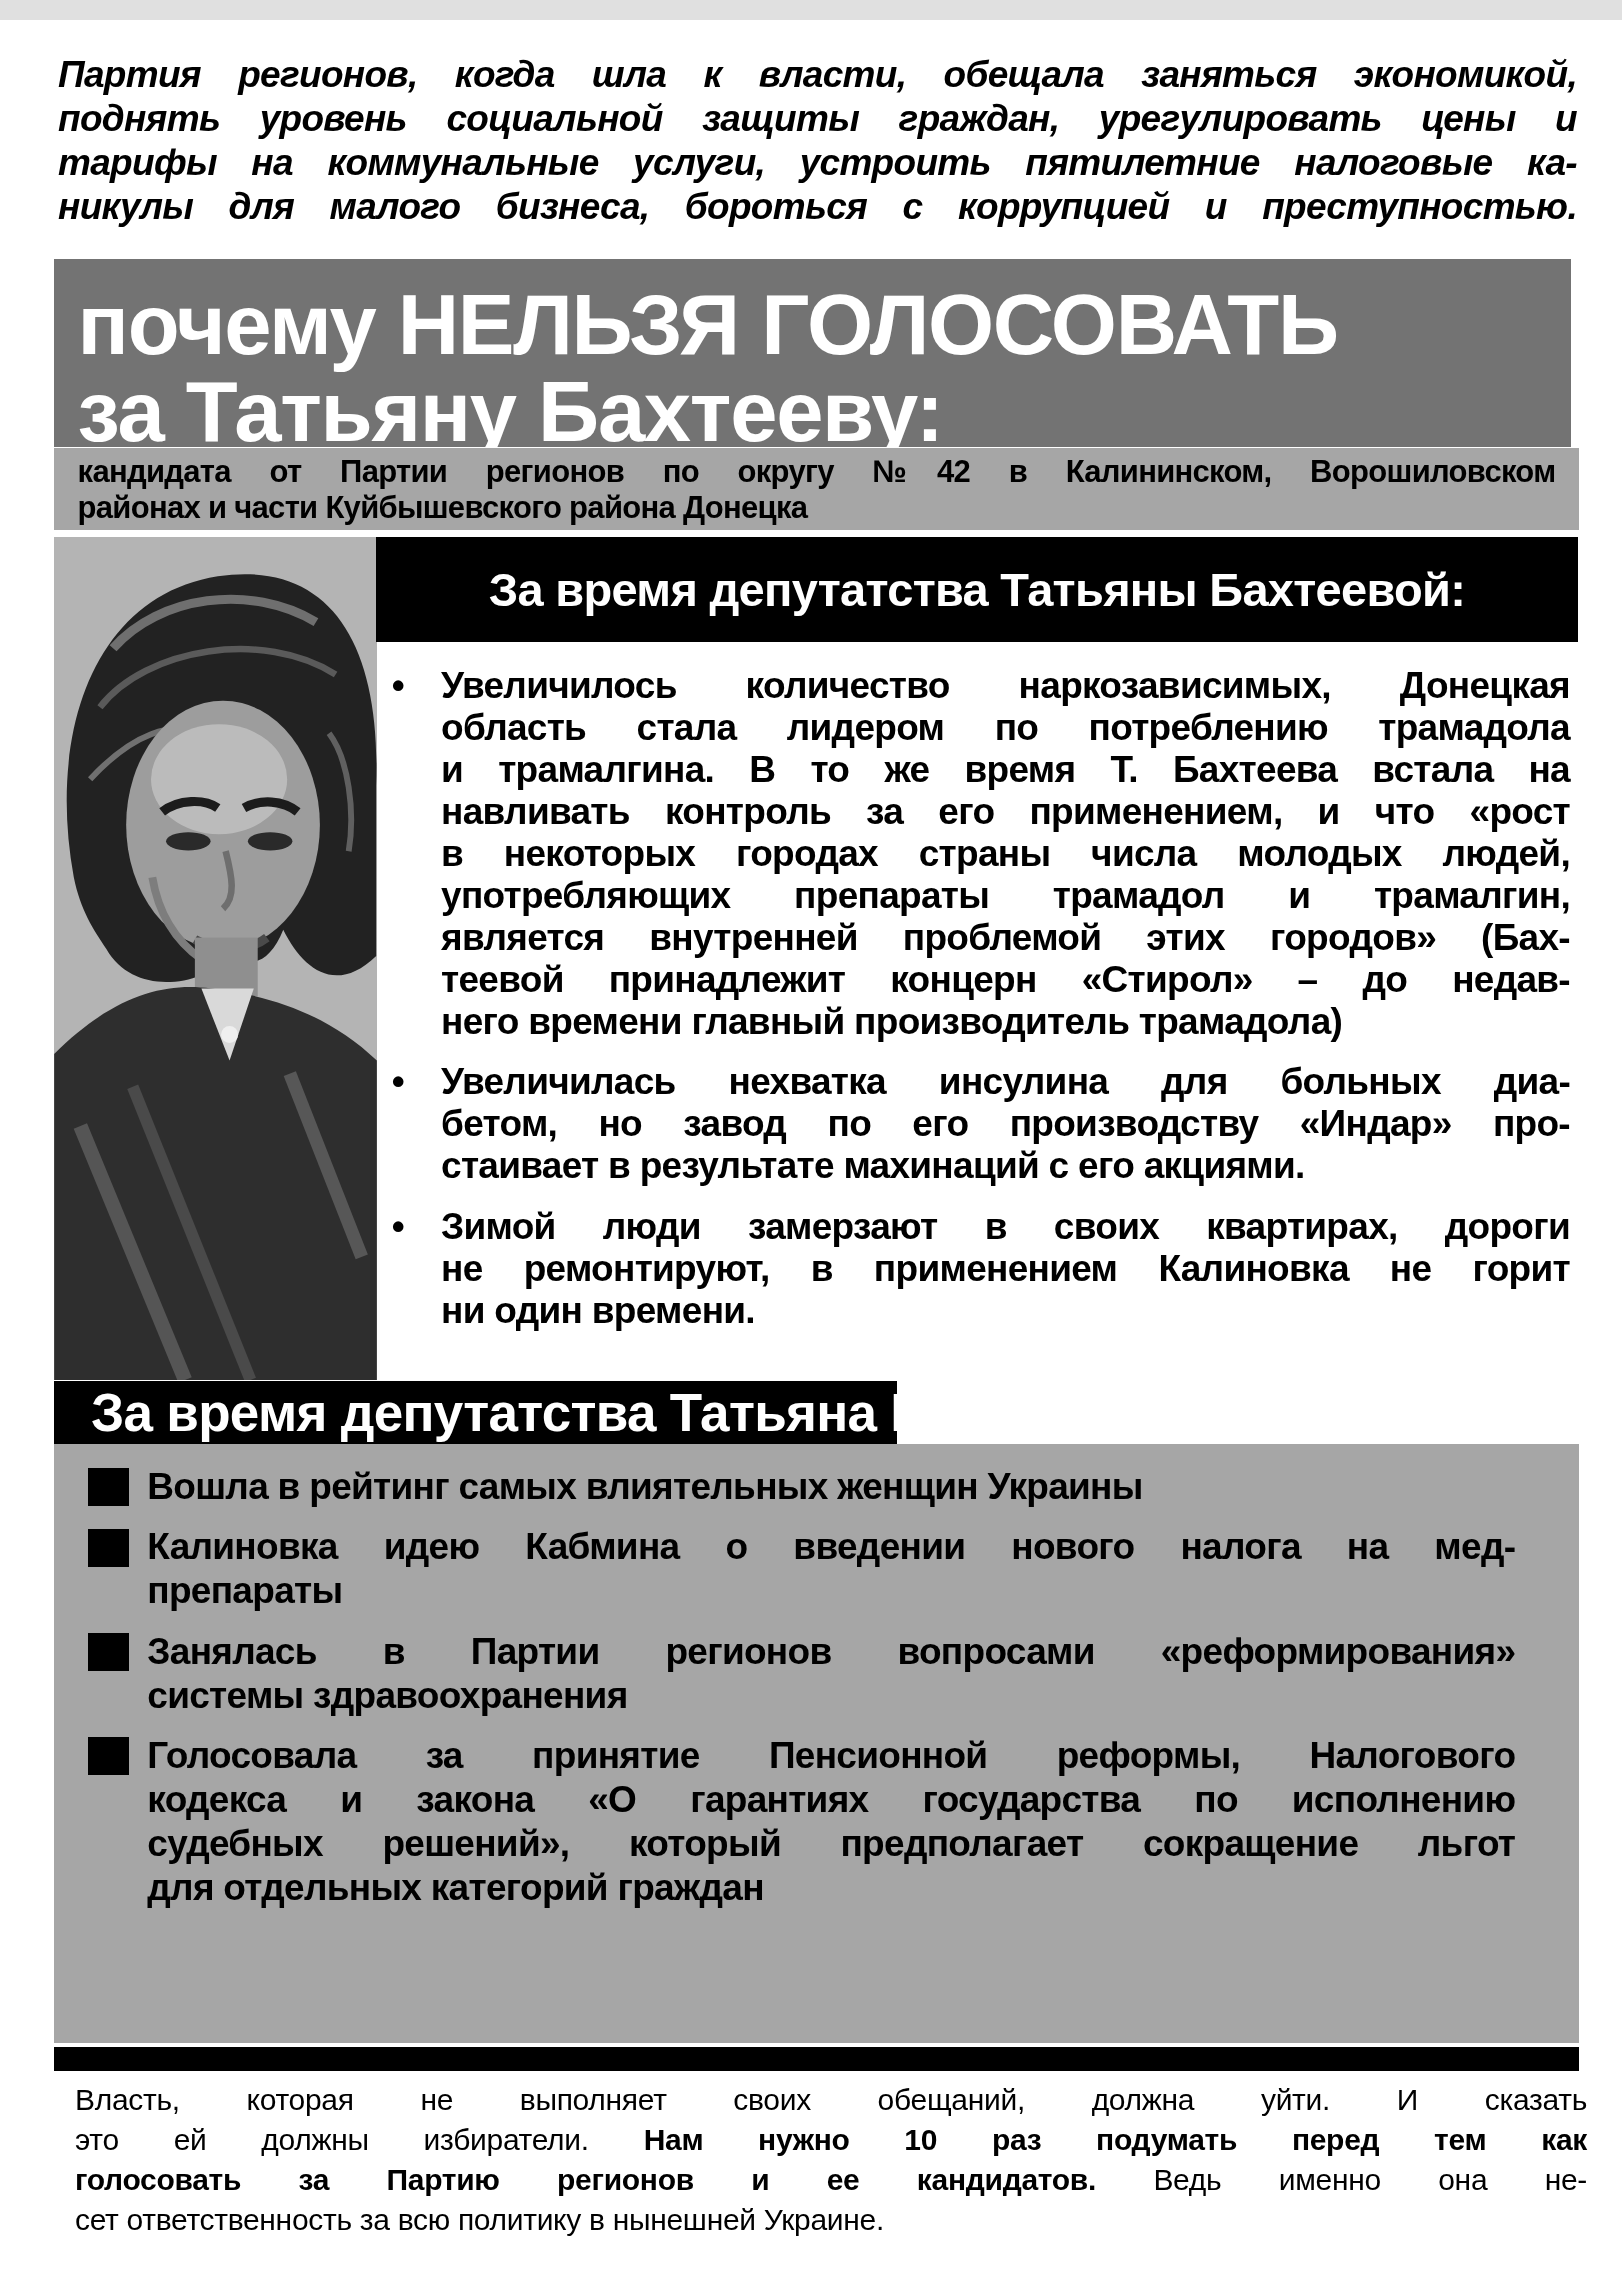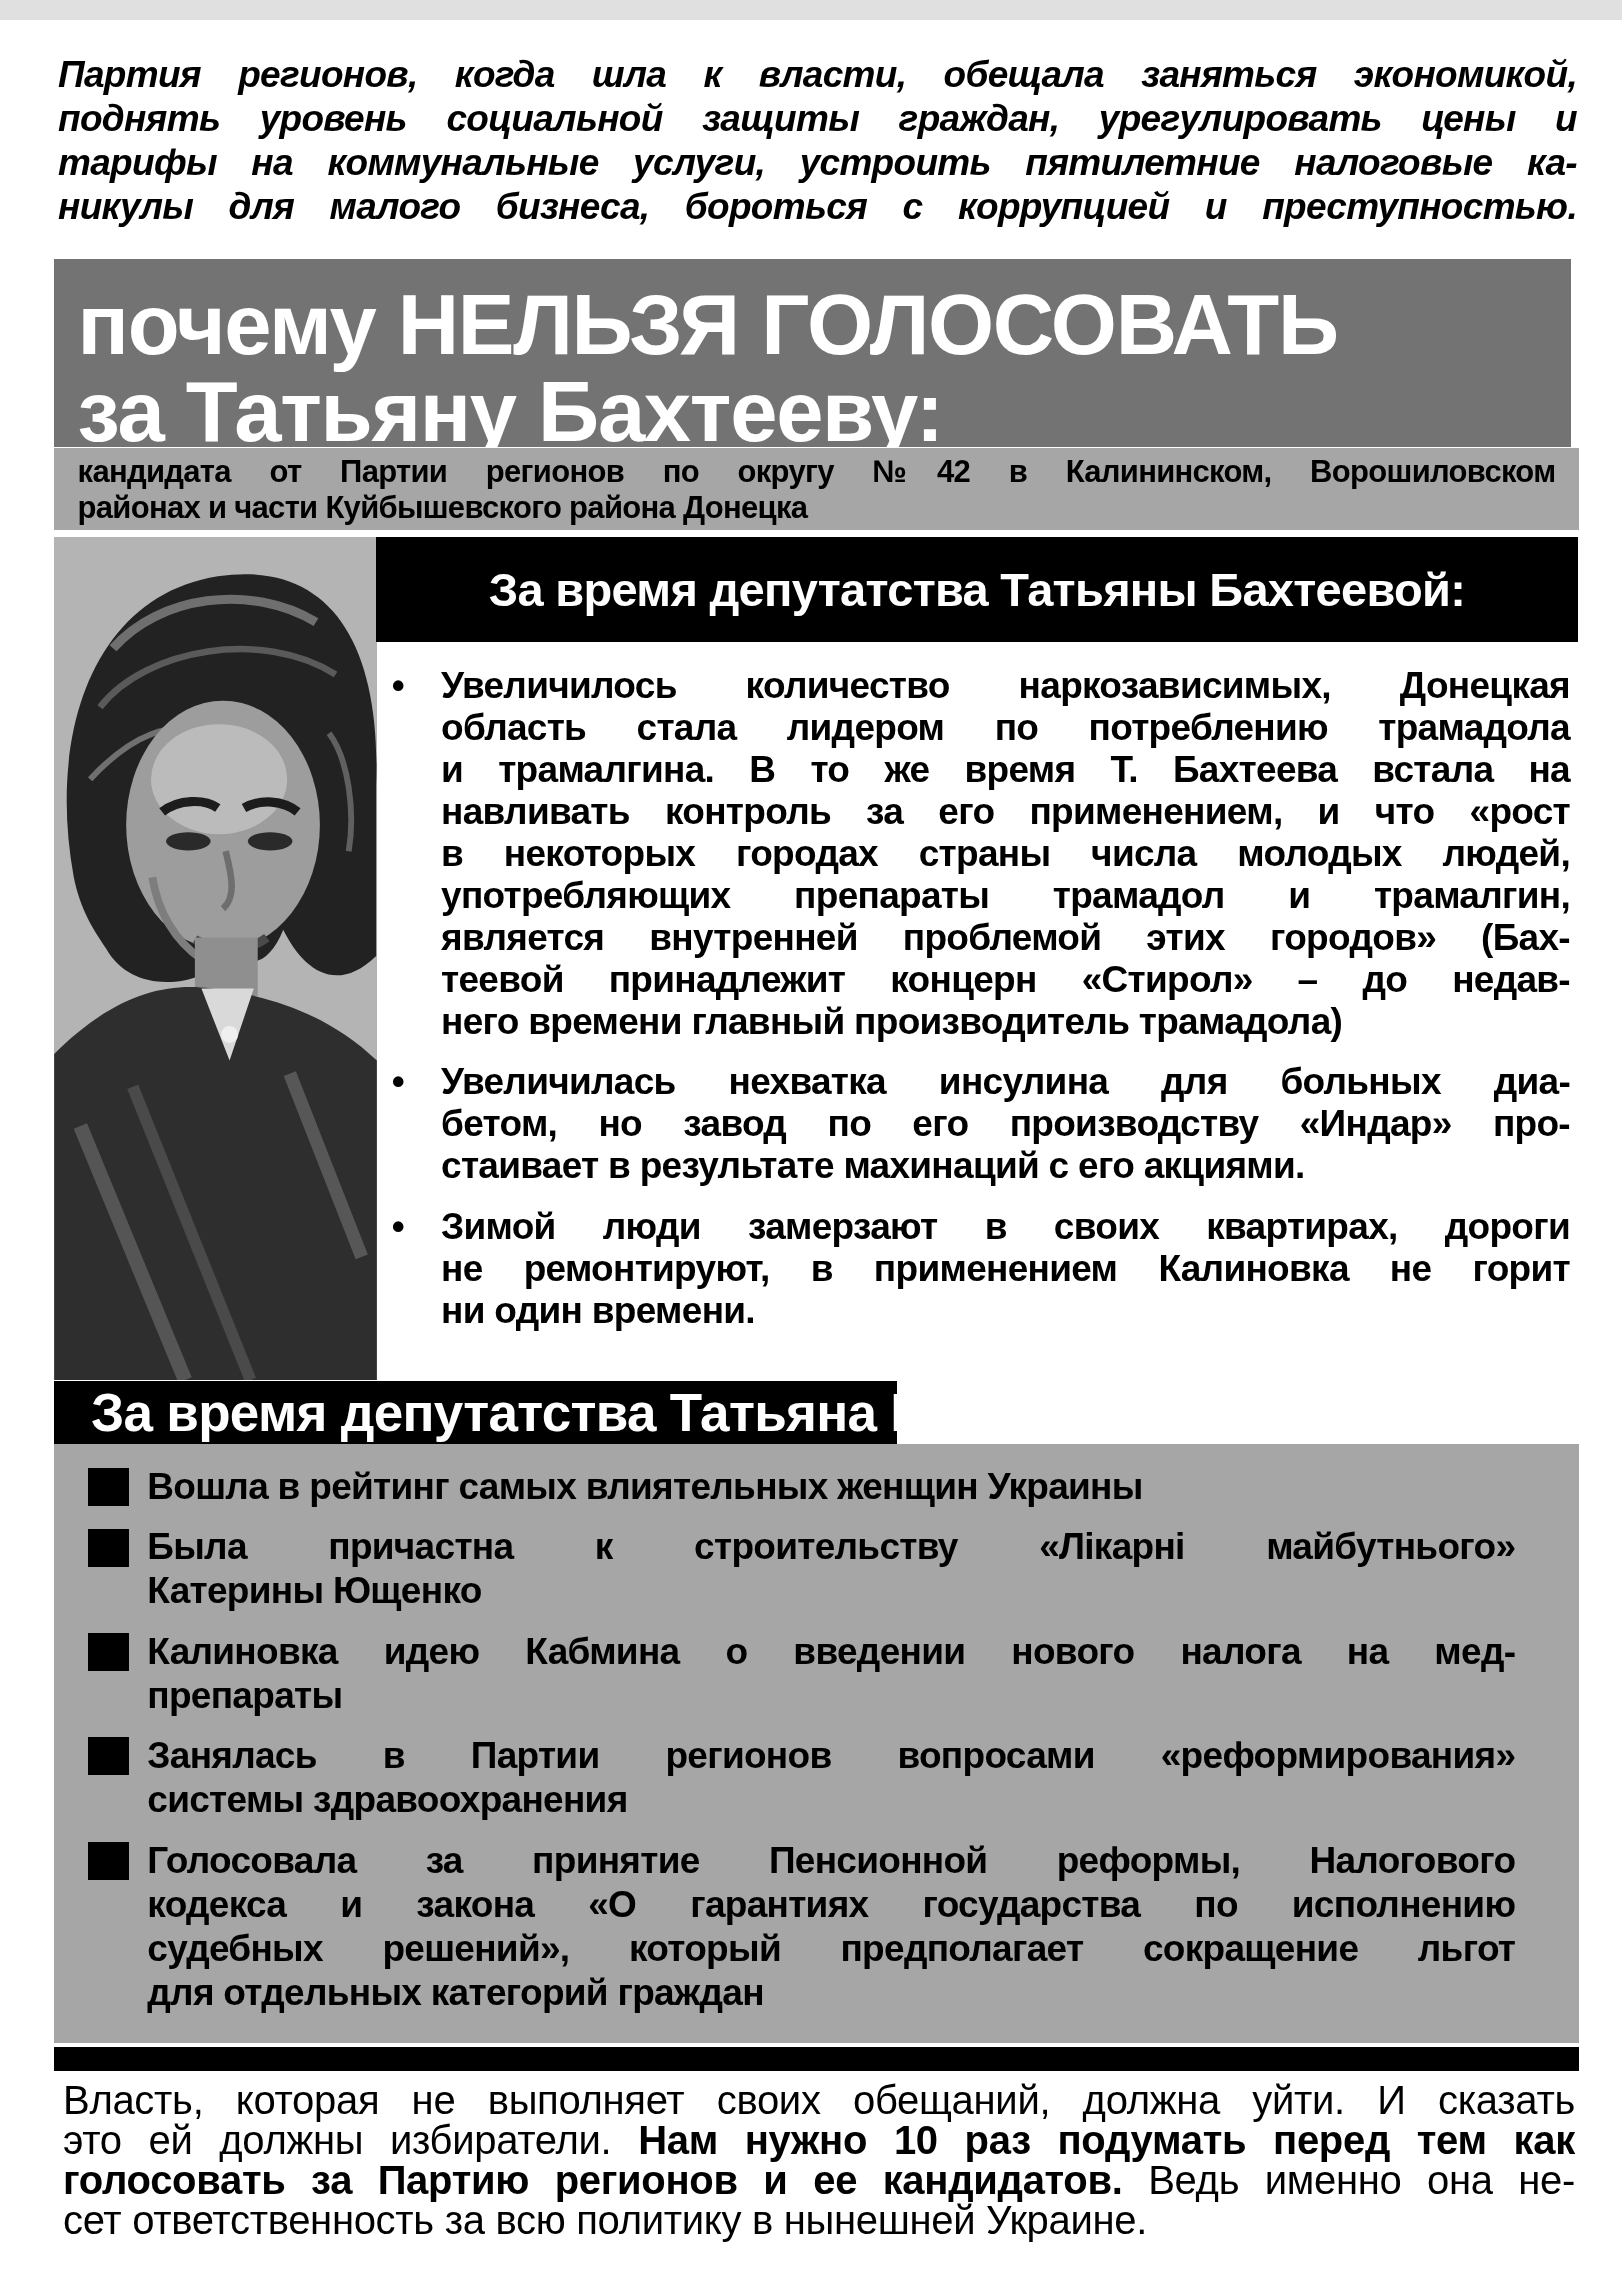--- a/index.html
+++ b/index.html
@@ -99,22 +99,22 @@
   }
 
   
   .rule{
     position:absolute;left:54px;top:2027px;width:1525px;height:23.6px;
     background:#000;
   }
 
   
   .footer{
-    position:absolute;left:63px;top:2060px;width:1512px;
-    font-size:40px;line-height:40px;letter-spacing:-0.3px;
+    position:absolute;left:75px;top:2060px;width:1512px;
+    font-size:30px;line-height:40px;letter-spacing:-0.3px;
   }
 </style>
 </head>
 <body>
 
 <div class="page">
 
   <div class="intro">
       <div class="ln j"><span>Партия регионов, когда шла к власти, обещала заняться экономикой,</span></div>
       <div class="ln j"><span>поднять уровень социальной защиты граждан, урегулировать цены и</span></div>
@@ -208,27 +208,20 @@
   <div class="graybox" id="item-list">
       <div class="item-row">
         <div class="item-sq"></div>
         <div class="item-text">
           <div class="ln"><span>Вошла в рейтинг самых влиятельных женщин Украины</span></div>
         </div>
       </div>
       <div class="item-row">
         <div class="item-sq"></div>
         <div class="item-text">
-          <div class="ln j"><span>Была причастна к строительству «Лікарні майбутнього»</span></div>
-          <div class="ln"><span>Катерины Ющенко</span></div>
-        </div>
-      </div>
-      <div class="item-row">
-        <div class="item-sq"></div>
-        <div class="item-text">
           <div class="ln j"><span>Калиновка идею Кабмина о введении нового налога на мед-</span></div>
           <div class="ln"><span>препараты</span></div>
         </div>
       </div>
       <div class="item-row">
         <div class="item-sq"></div>
         <div class="item-text">
           <div class="ln j"><span>Занялась в Партии регионов вопросами «реформирования»</span></div>
           <div class="ln"><span>системы здравоохранения</span></div>
         </div>

